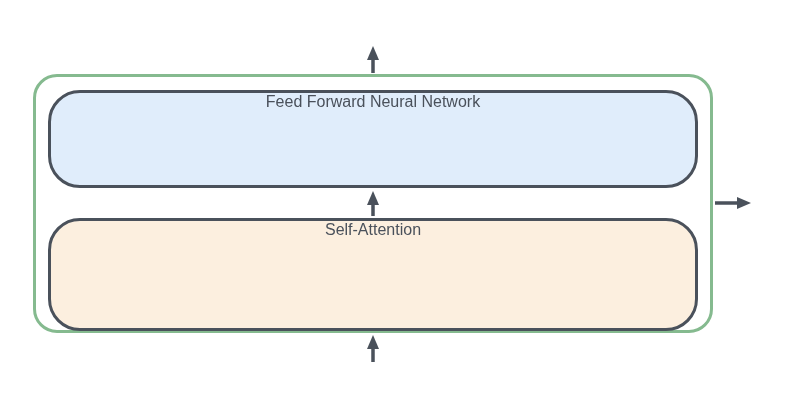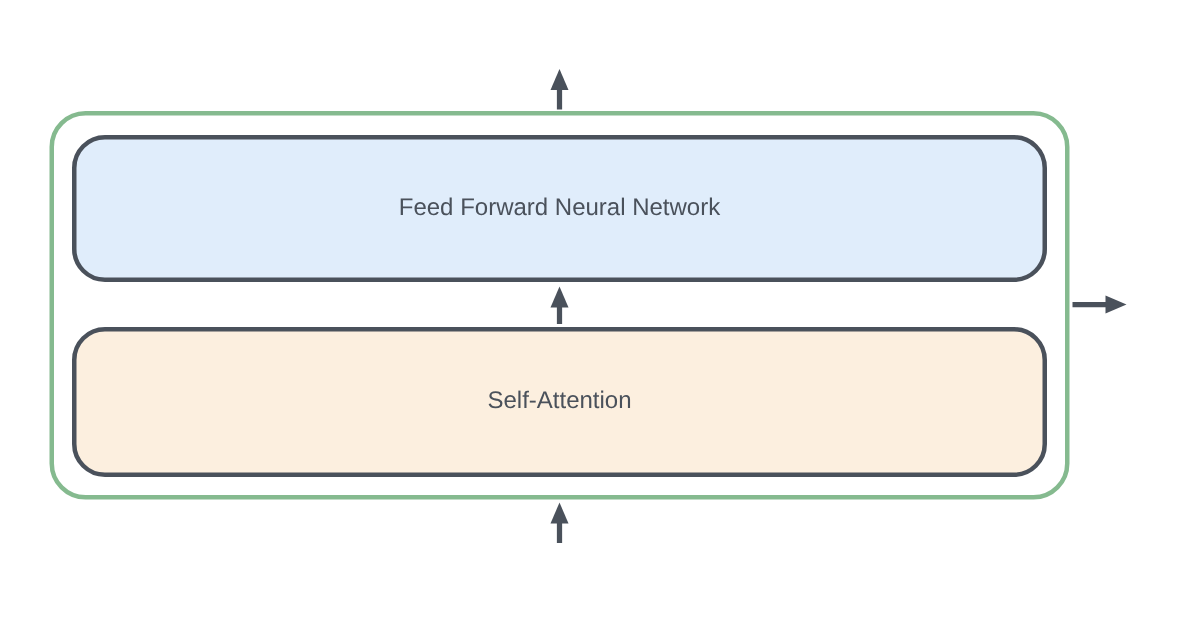--- a/index.html
+++ b/index.html
@@ -33,38 +33,38 @@
     border: 3px solid var(--encoder-border, #85ba8f);
     border-radius: 24px;
     box-sizing: border-box;
     background: transparent;
   }
   .block {
     position: absolute;
     left: 48px;
     width: 650px;
     border: 3px solid var(--block-border, #4a515b);
-    border-radius: 22px;
+    border-radius: 32px;
     box-sizing: border-box;
     display: flex;
-    align-items: center;
+    align-items: flex-start;
     justify-content: center;
   }
   .block span {
     font-size: 16px;
     color: var(--label-text, #4a515b);
   }
   .block-ffnn {
     top: 90px;
     height: 98px;
     background: var(--ffnn-fill, #e0edfb);
   }
   .block-attn {
     top: 218px;
-    height: 100px;
+    height: 113px;
     background: var(--attention-fill, #fcefdf);
   }
   .arrows-layer {
     position: absolute;
     left: 0;
     top: 0;
     width: 792px;
     height: 411px;
     pointer-events: none;
   }

